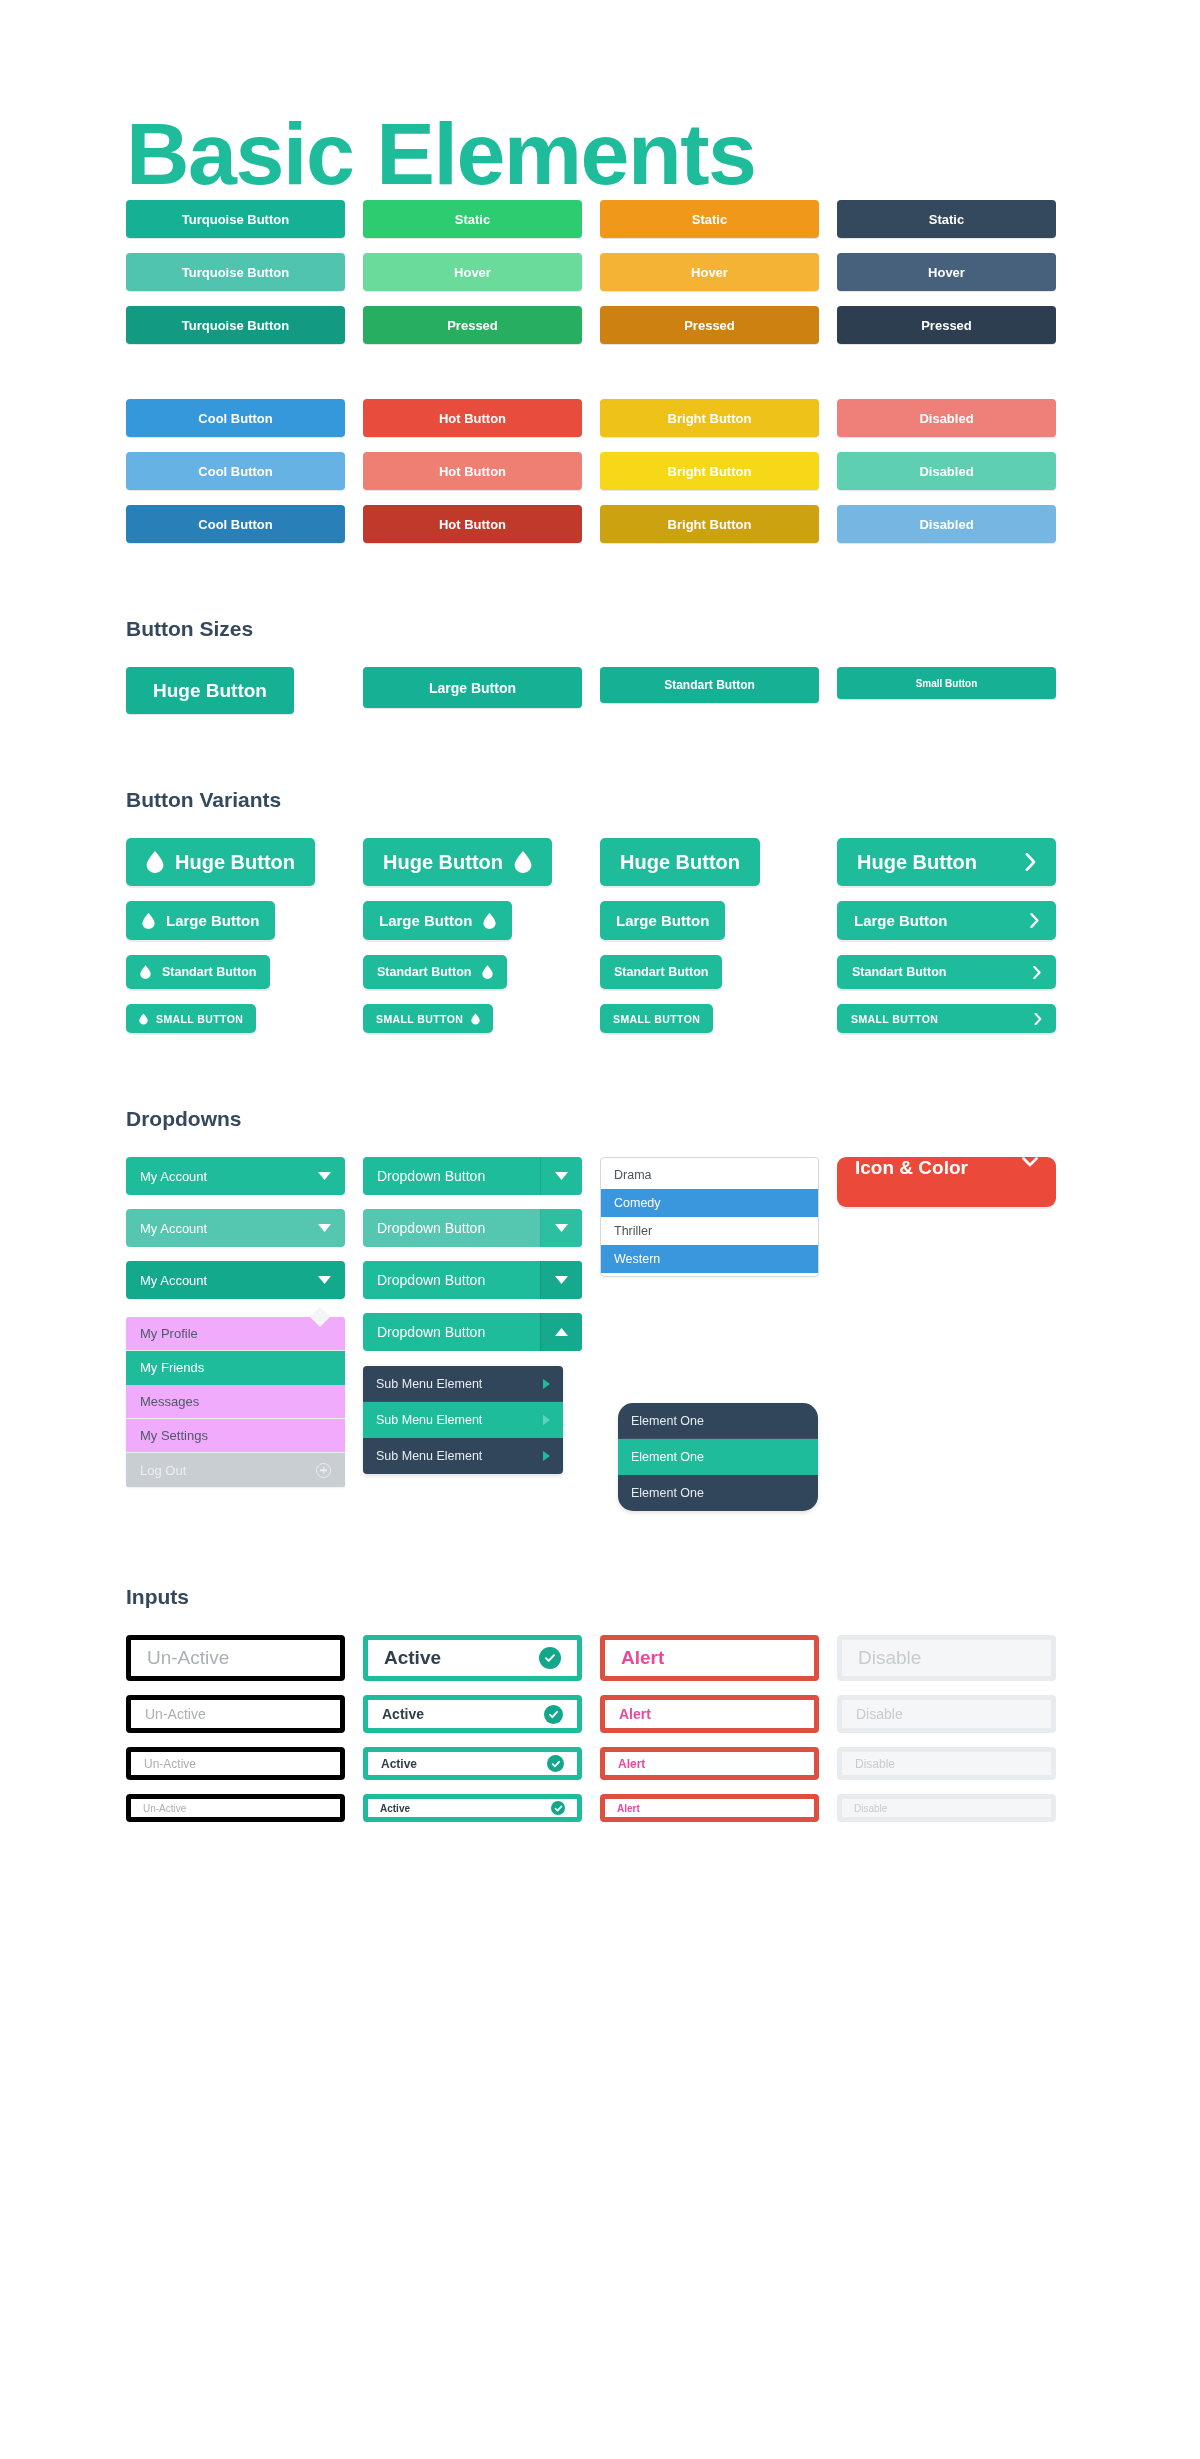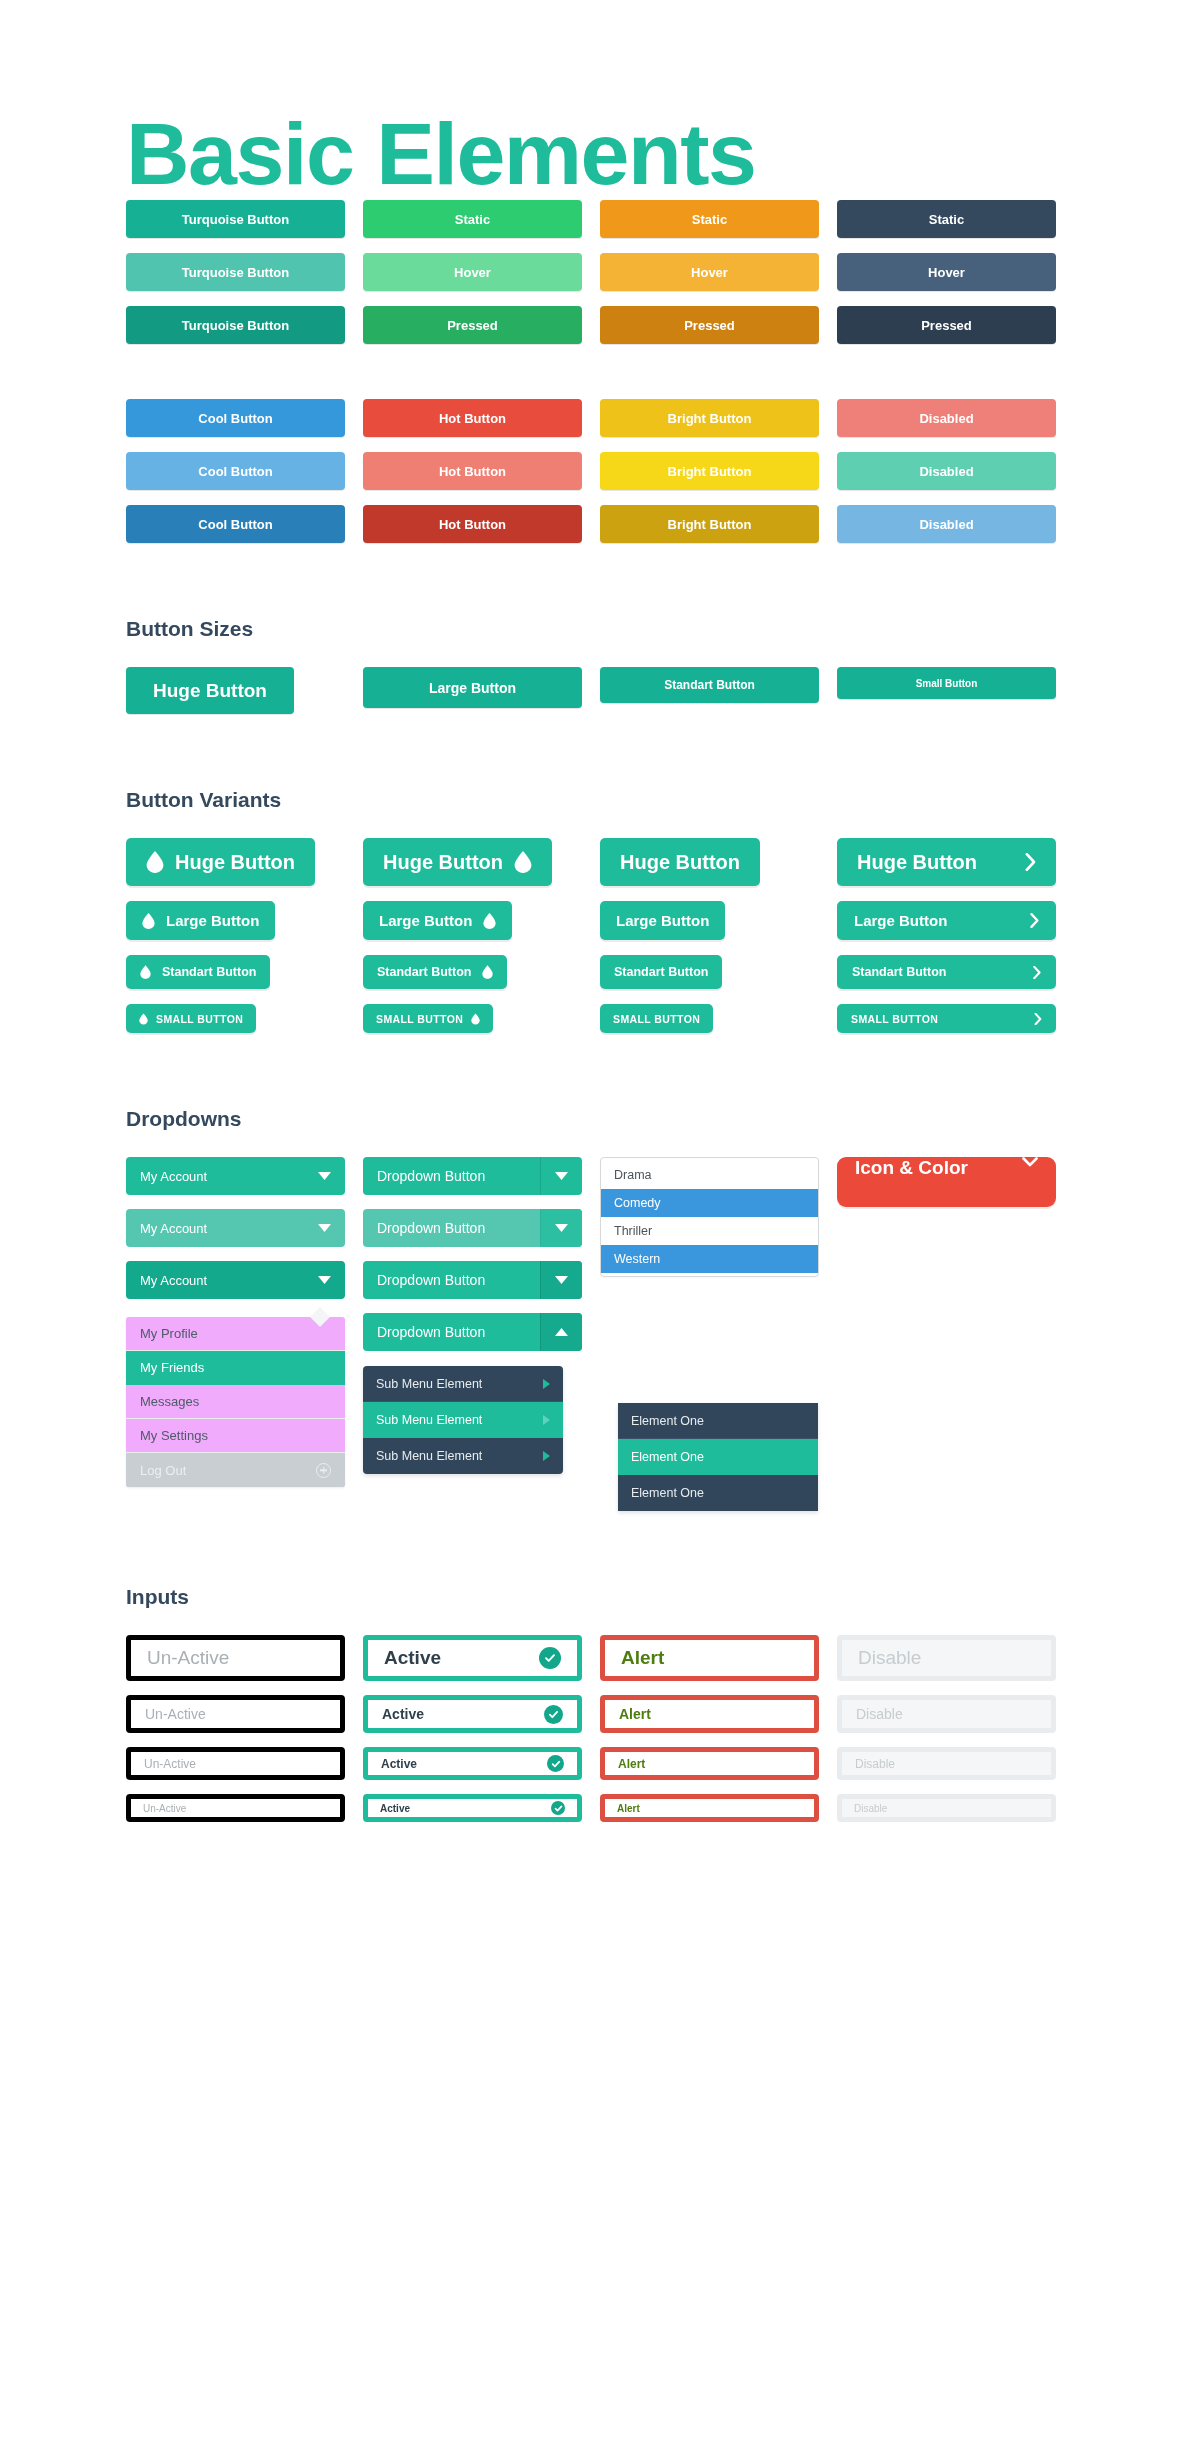--- a/index.html
+++ b/index.html
@@ -251,21 +251,21 @@
   .submenu .sitem.active { background: #1ebc9b; color: #fff; border-bottom-color: #1ebc9b; }
   .tri-r {
     width: 0; height: 0;
     border-top: 5px solid transparent;
     border-bottom: 5px solid transparent;
     border-left: 7px solid #1ebc9b;
   }
   .sitem.active .tri-r { border-left-color: #5ed3bb; }
 
   .submenu2 {
-    width: 200px; background: #31465b; border-radius: 0;
+    width: 200px; background: #31465b; border-radius: 15px;
     font-size: 12.5px; overflow: hidden;
     box-shadow: 0 2px 4px rgba(0,0,0,0.12);
   }
   .submenu2 .sitem2 {
     display: flex; align-items: center;
     height: 36px; padding: 0 13px; color: #e7ecef;
     border-bottom: 1px solid #3b5169;
   }
   .submenu2 .sitem2:last-child { border-bottom: none; }
   .submenu2 .sitem2.active { background: #1ebc9b; color: #fff; border-bottom-color: #1ebc9b; }
@@ -274,21 +274,21 @@
   .inp {
     display: flex; align-items: center; justify-content: space-between;
     width: 219px; border-radius: 4px; background: #fff;
     border: 5px solid #000000;
     font-family: "Liberation Sans", sans-serif;
   }
   .inp .txt { color: #a8b0b4; }
   .inp.active  { border-color: #1ebc9b; }
   .inp.active .txt { color: #2f3f4b; font-weight: bold; }
   .inp.alert   { border-color: #dd5041; }
-  .inp.alert .txt { color: #4d7c0f; font-weight: bold; text-align: center; }
+  .inp.alert .txt { color: #ec4899; font-weight: bold; text-align: center; }
   .inp.disable { border-color: #e9ecee; background: #f4f6f7; }
   .inp.disable .txt { color: #c6ccd0; }
 
   .i-huge     { height: 46px; padding: 0 16px; font-size: 19px; }
   .i-large    { height: 38px; padding: 0 14px; font-size: 14px; }
   .i-standart { height: 33px; padding: 0 13px; font-size: 12px; }
   .i-small    { height: 28px; padding: 0 12px; font-size: 10px; }
 
   .check {
     display: inline-flex; align-items: center; justify-content: center;

